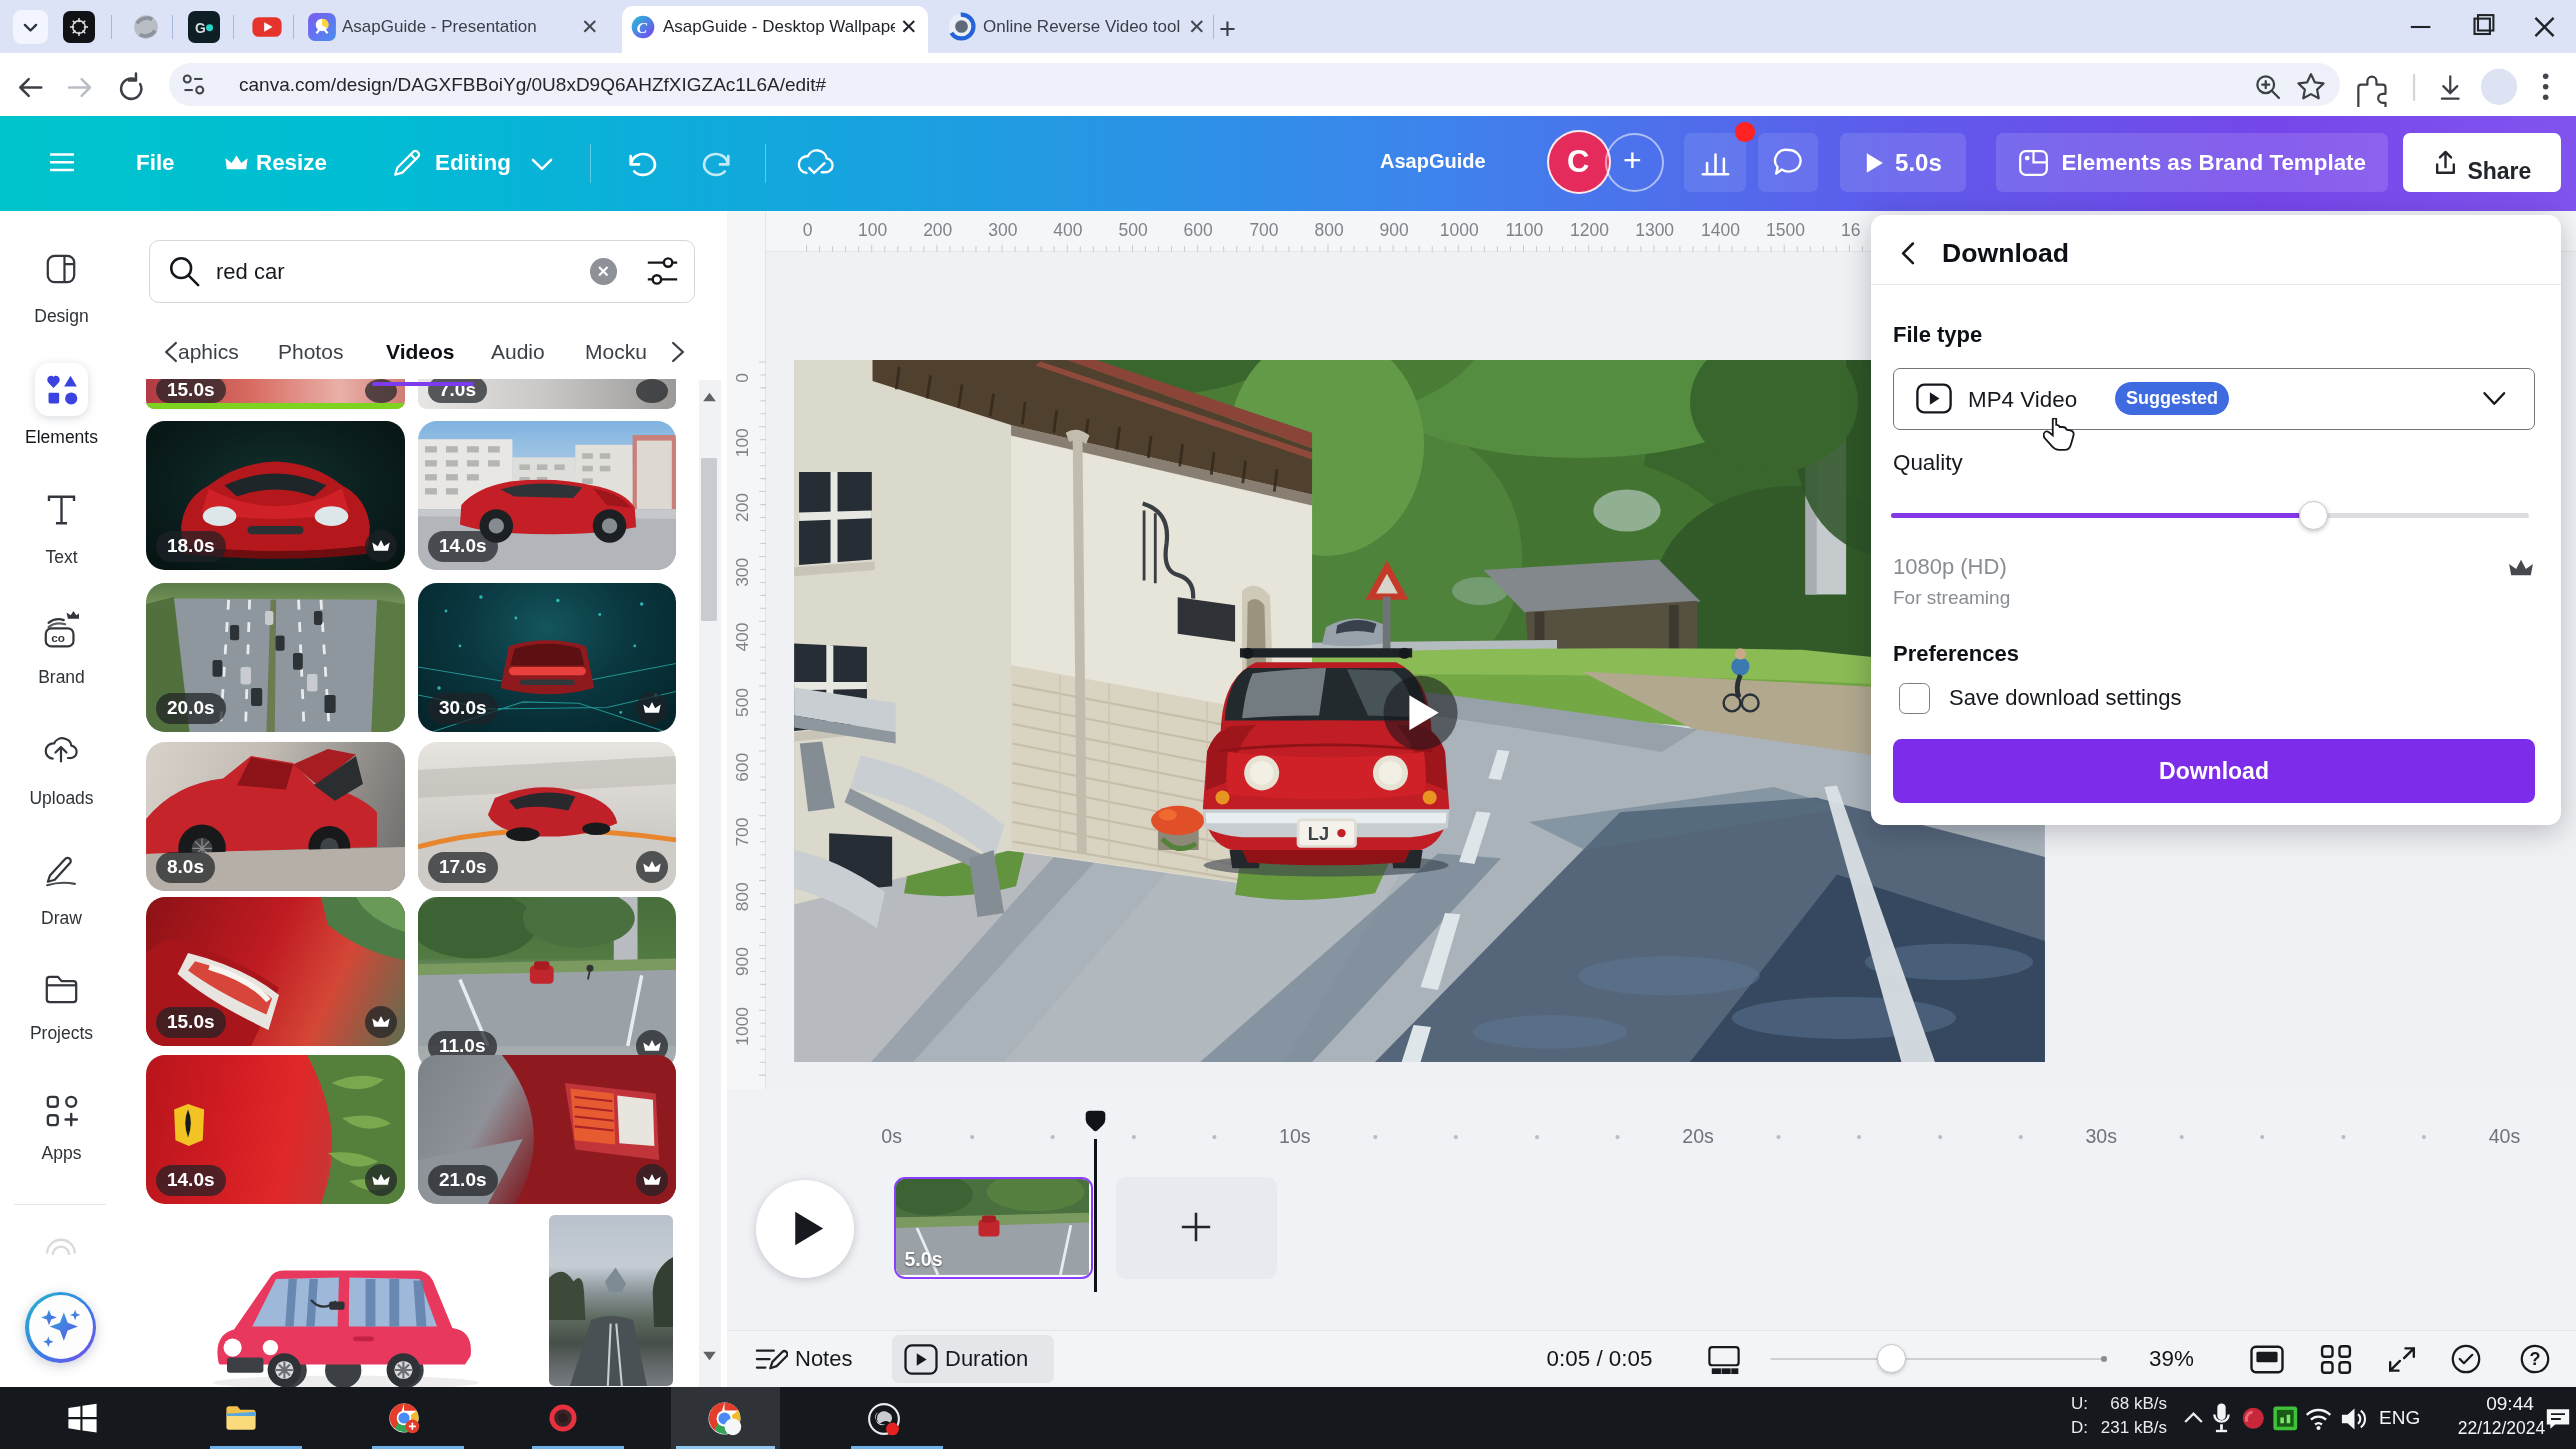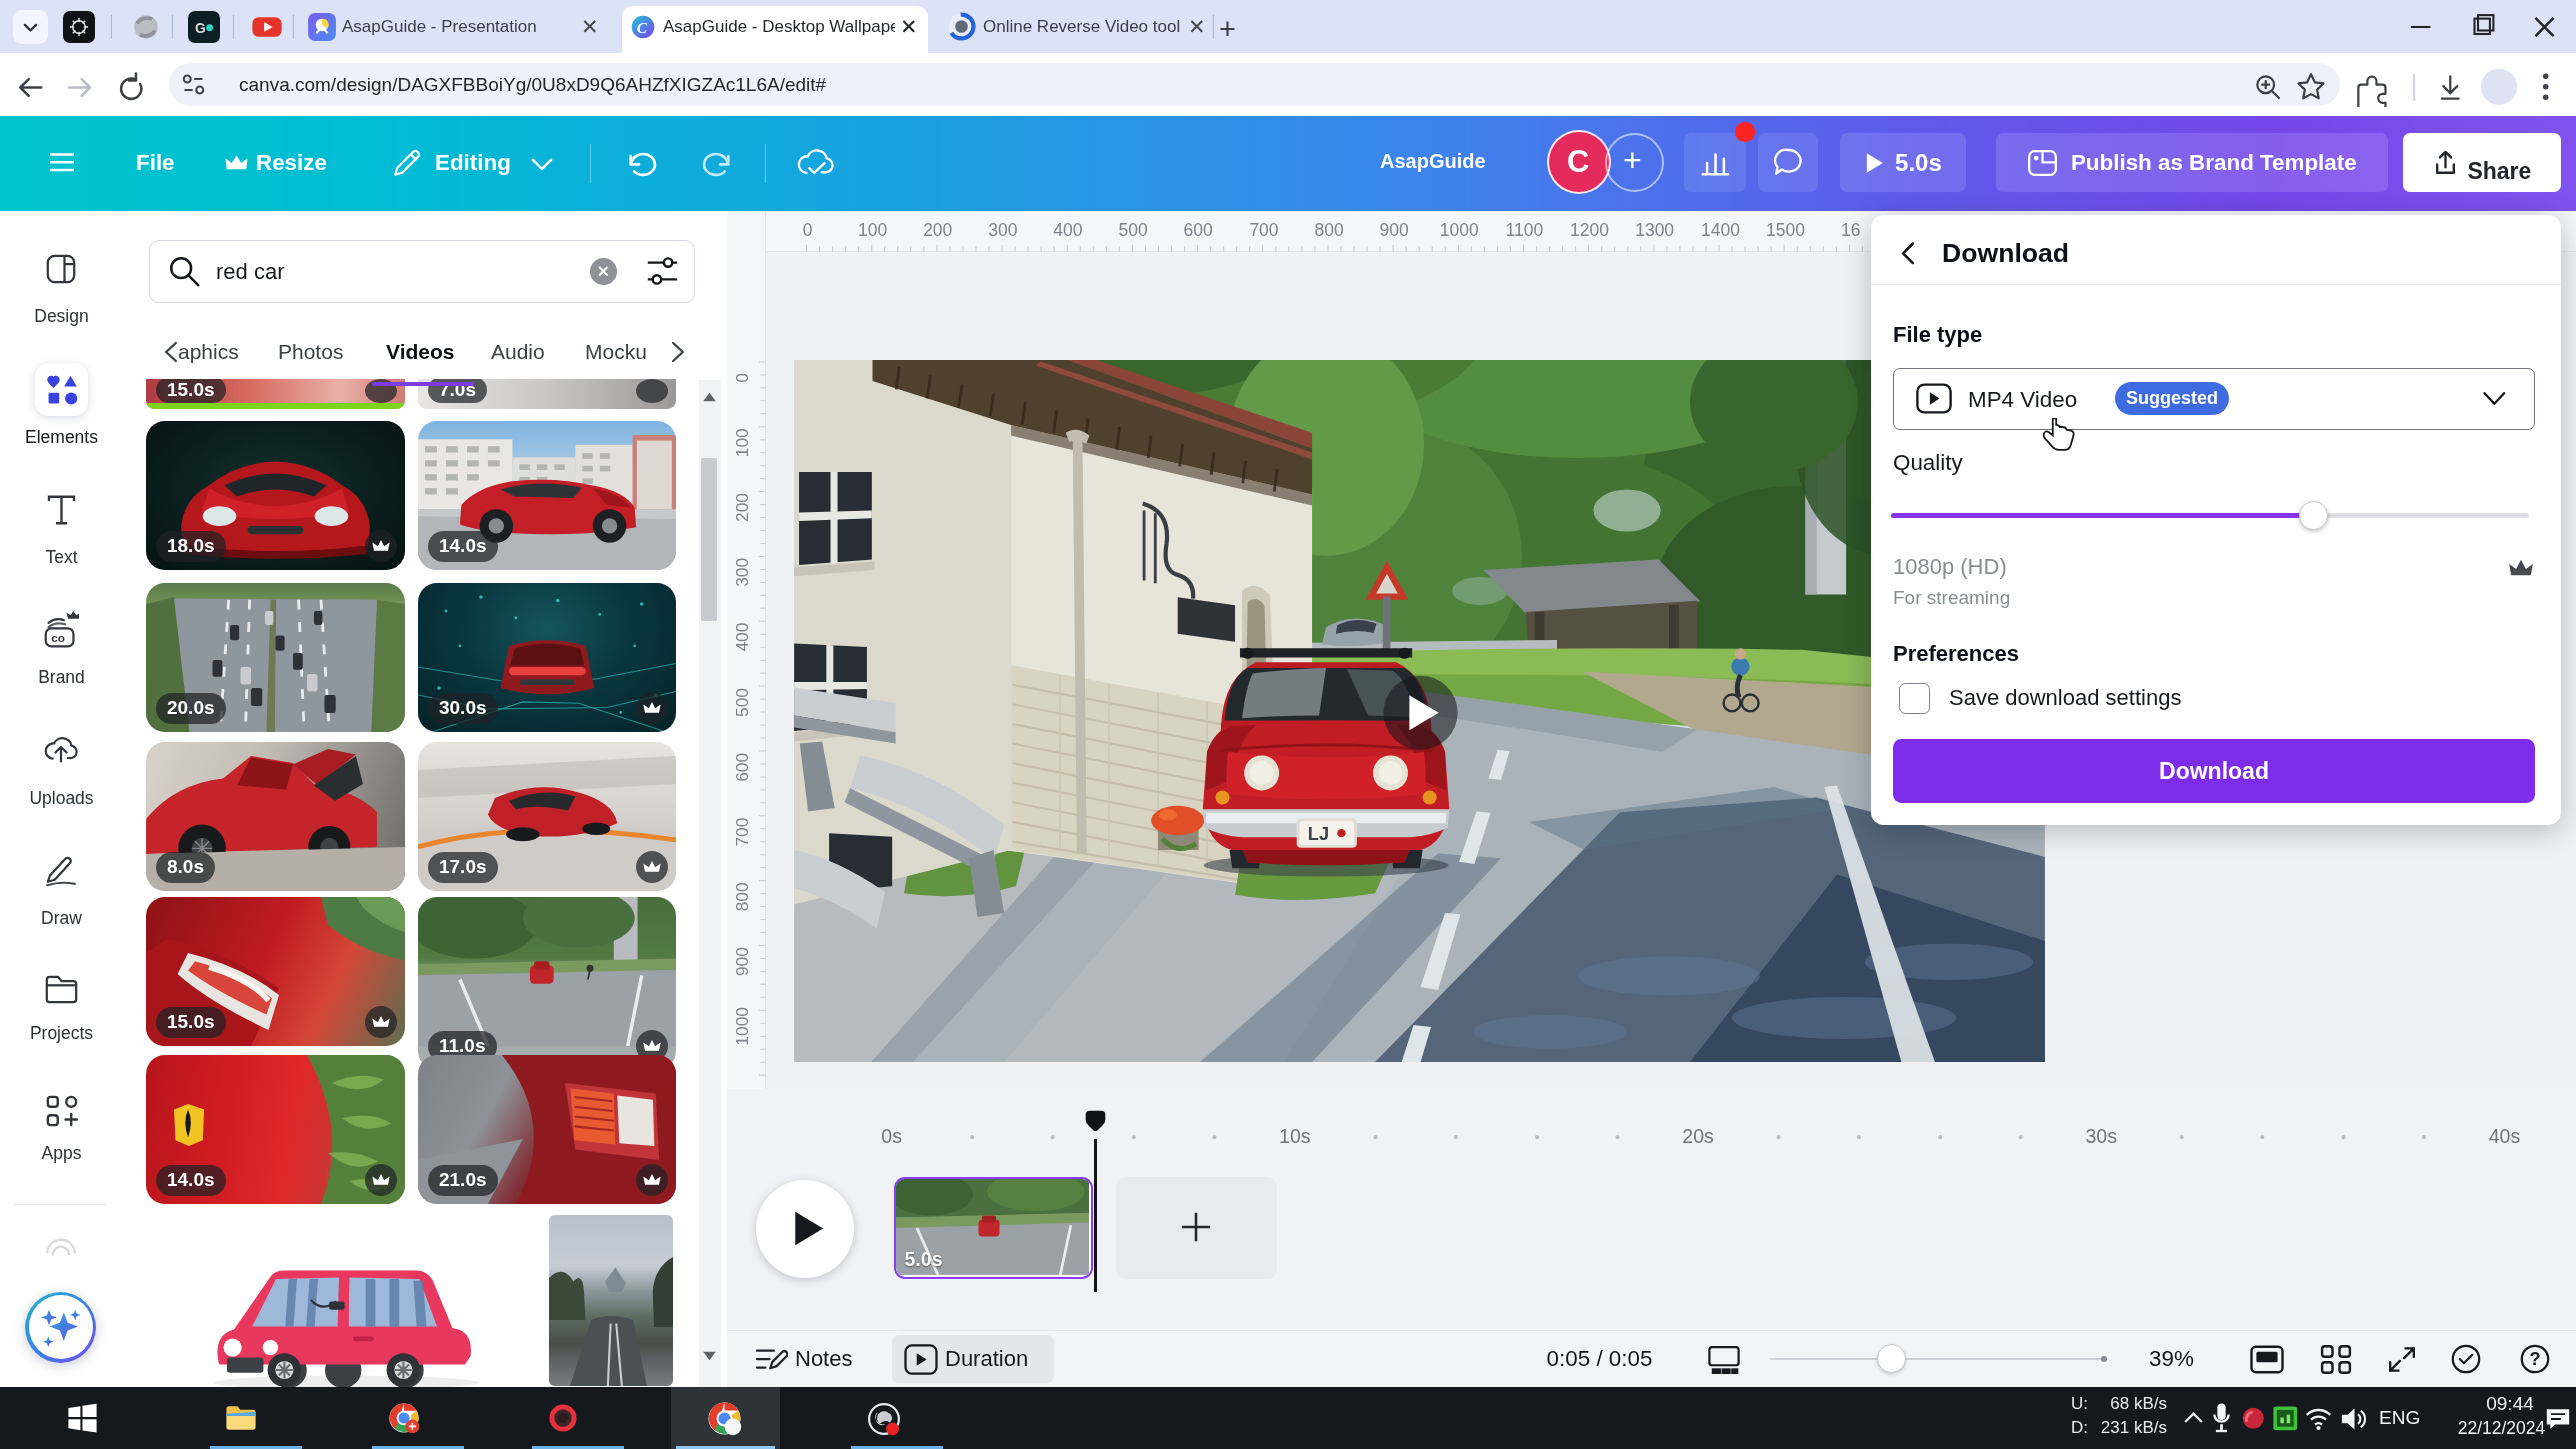--- a/index.html
+++ b/index.html
@@ -237,21 +237,21 @@
     <span style="font-size:24px;">5.0s</span>
   </div>
   <div class="hbtn" style="left:1996px;width:392px;background:rgba(255,255,255,0.13);">
     <svg width="31" height="28" viewBox="0 0 44 40" style="margin-right:12.6px;">
         <g fill="none" stroke="#fff" stroke-width="3.2">
           <rect x="3" y="3" width="38" height="34" rx="8"></rect>
           <path d="M22 3 v16 h19"></path>
           <circle cx="13" cy="13" r="3.4" fill="#fff" stroke="none"></circle>
         </g>
       </svg>
-    <span style="font-size:22.4px;">Publish as Brand Template</span>
+    <span style="font-size:22.4px;">Elements as Brand Template</span>
   </div>
   <div class="hbtn" style="left:2403px;width:158px;background:#fff;color:#22252b;">
     <svg width="25" height="28" viewBox="0 0 36 40" style="margin-right:9.8px;">
         <g stroke="#22252b" stroke-width="3.4" fill="none" stroke-linecap="round" stroke-linejoin="round">
           <path d="M18 26 V5 M10 12 L18 4 L26 12"></path>
           <path d="M6 22 v12 h24 v-12"></path>
         </g>
       </svg>
     <span style="font-size:23px;margin-top:18px;">Share</span>
   </div>

